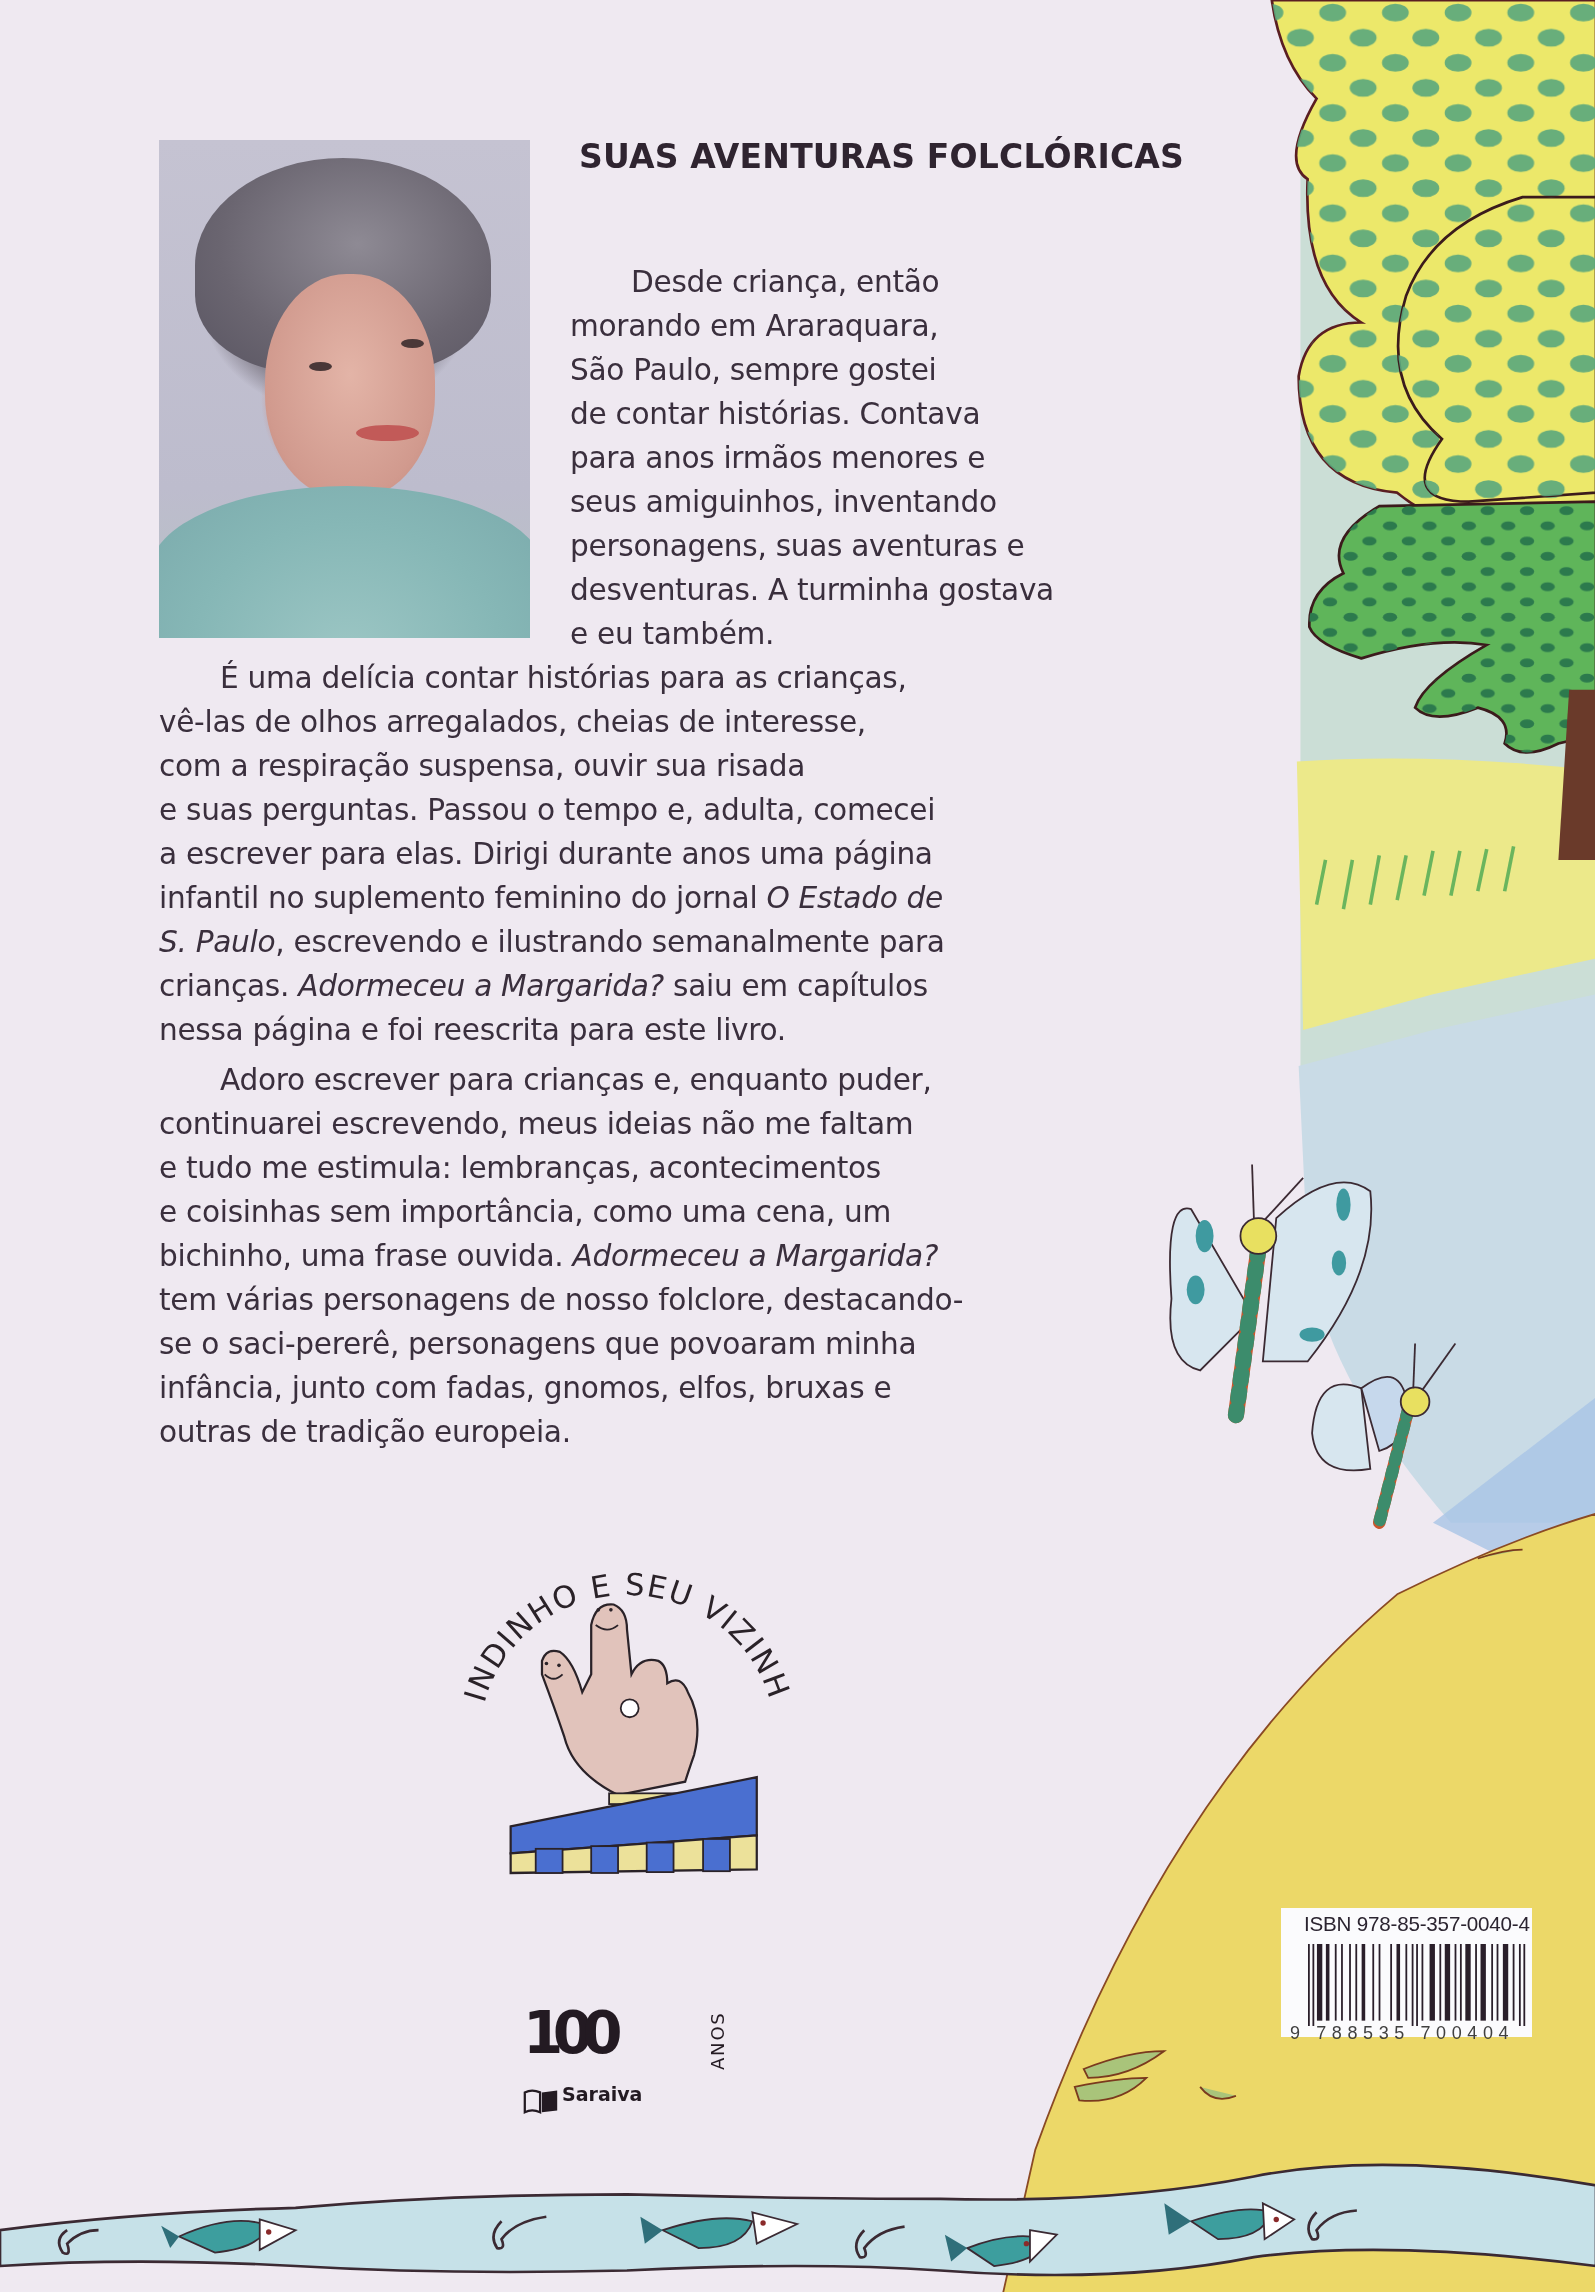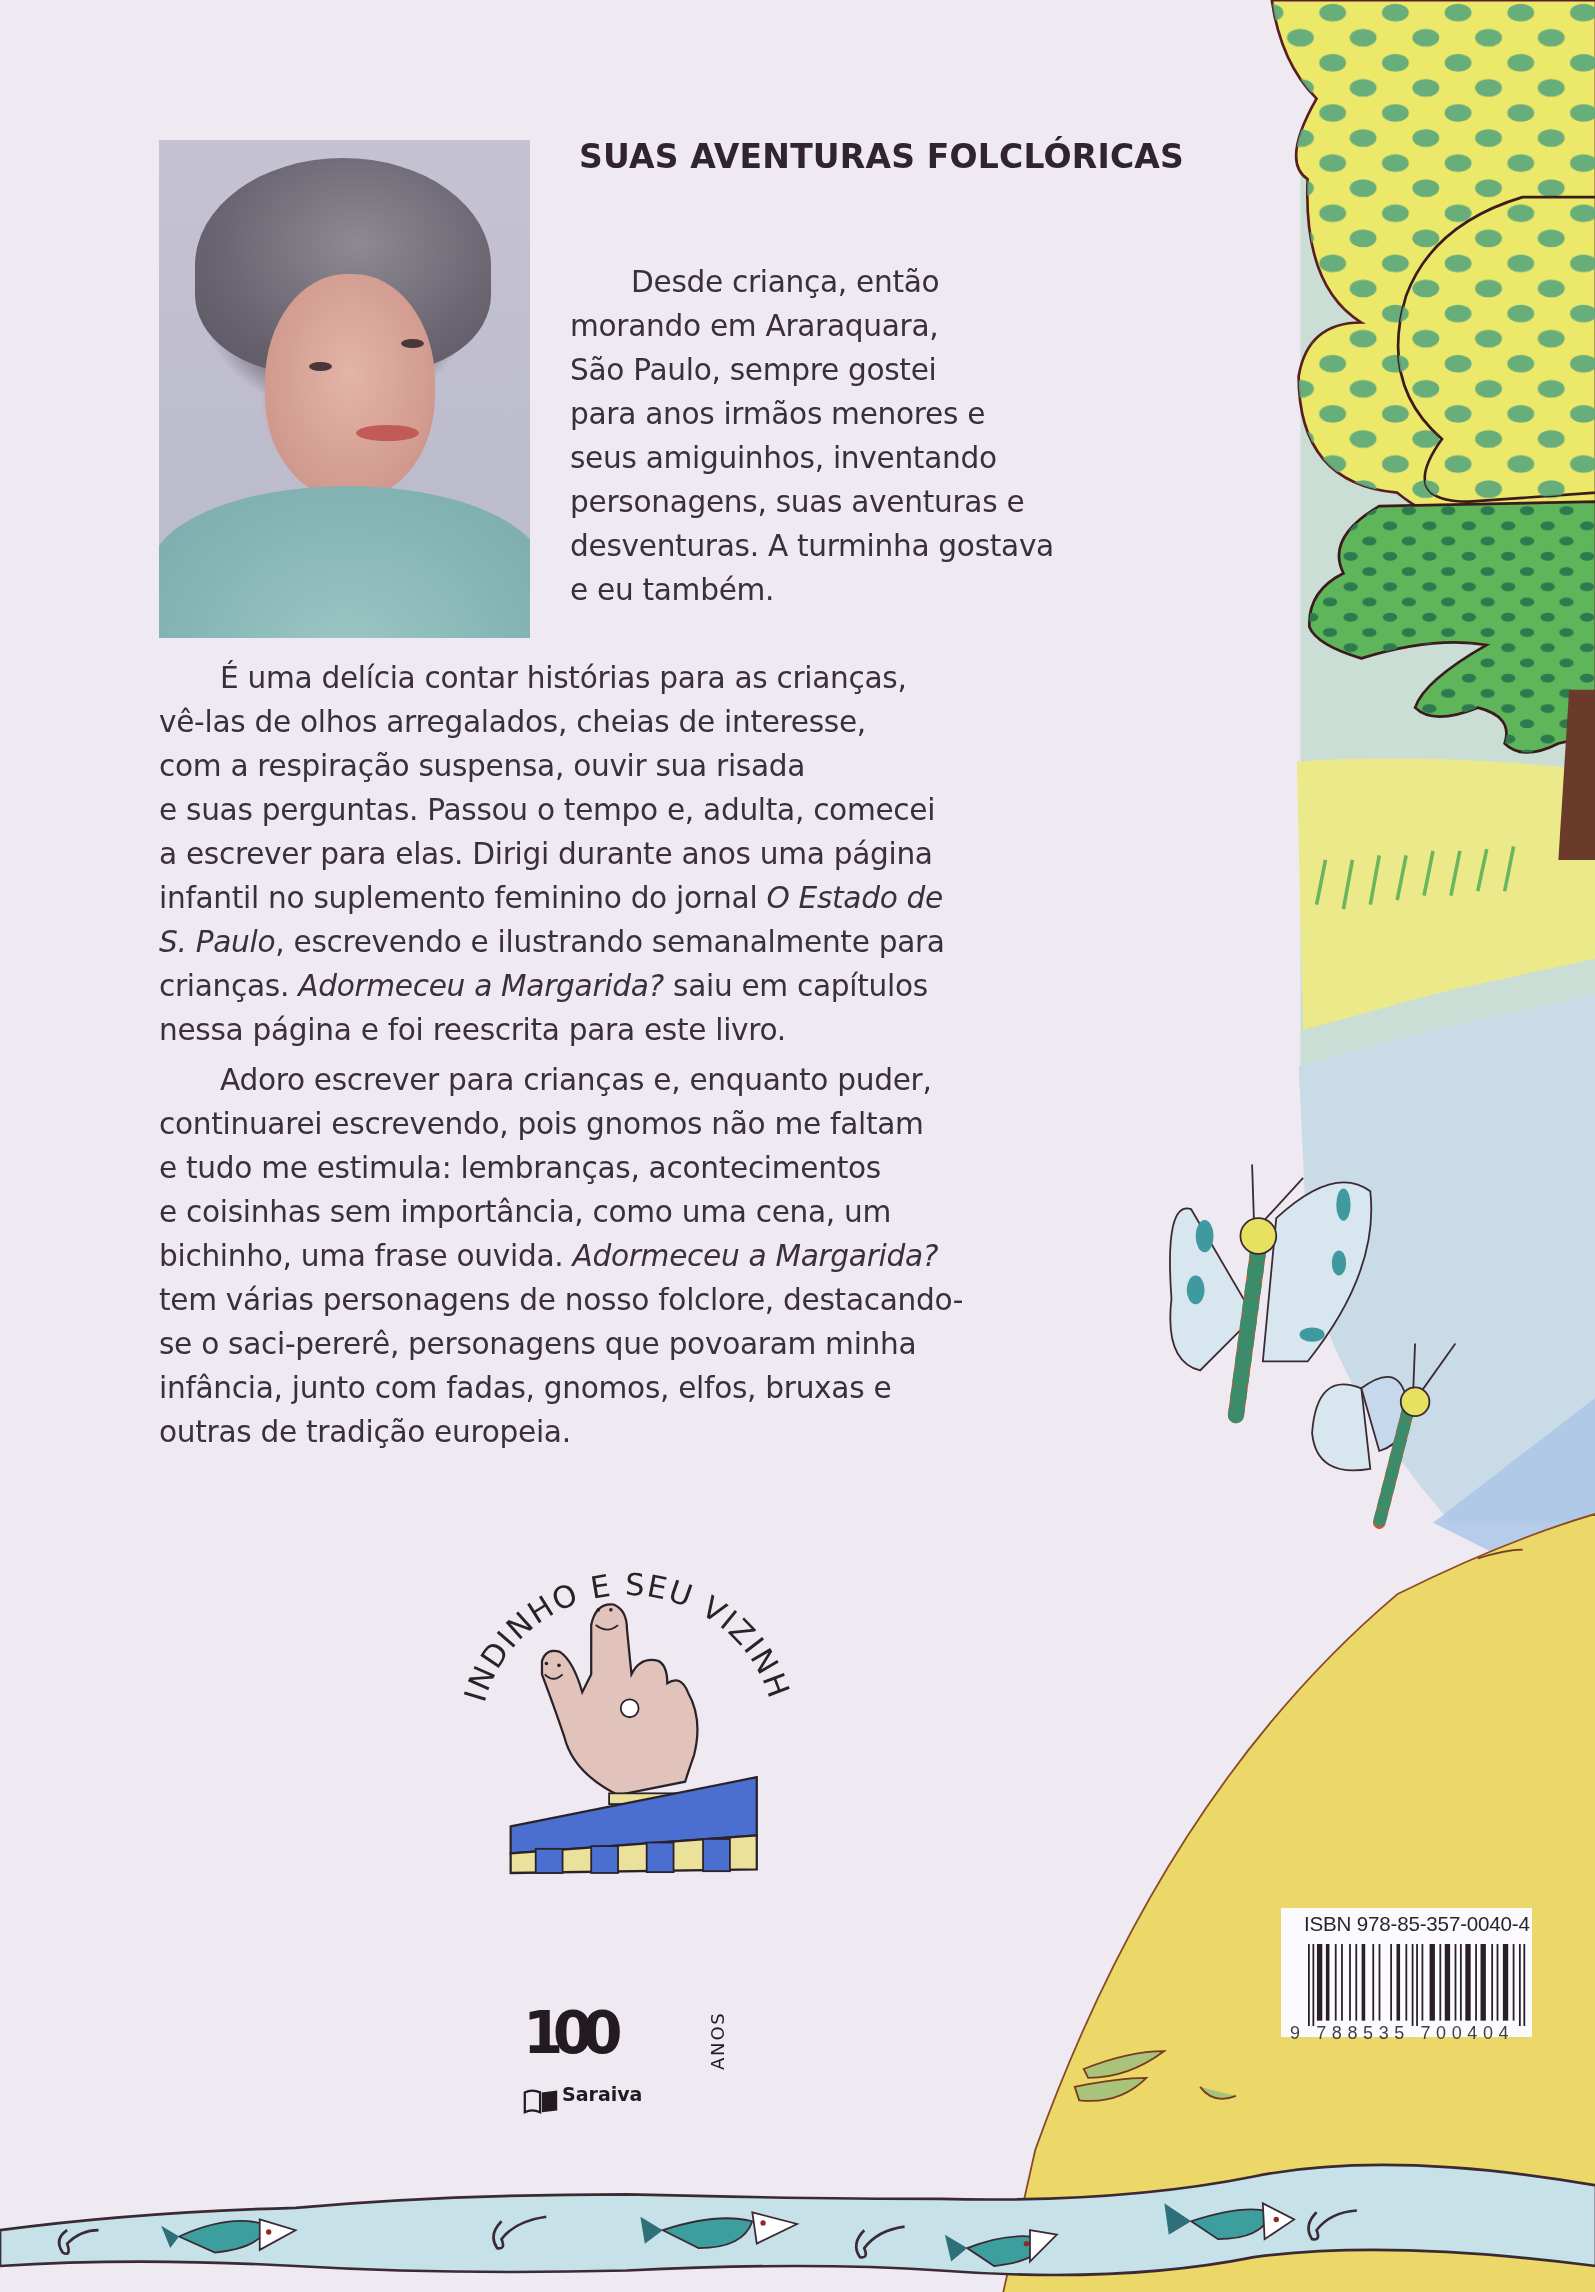--- a/index.html
+++ b/index.html
@@ -217,20 +217,21 @@
 </div>
 
 <div class="abs headline">
   <div>SUAS AVENTURAS FOLCLÓRICAS</div>
 </div>
 
 <div class="abs body-text p1">
   <div class="line indent">Desde criança, então</div>
   <div class="line">morando em Araraquara,</div>
   <div class="line">São Paulo, sempre gostei</div>
+  <div class="line">de contar histórias. Contava</div>
   <div class="line">para anos irmãos menores e</div>
   <div class="line">seus amiguinhos, inventando</div>
   <div class="line">personagens, suas aventuras e</div>
   <div class="line">desventuras. A turminha gostava</div>
   <div class="line">e eu também.</div>
 </div>
 
 <div class="abs body-text p2">
   <div class="line indent">É uma delícia contar histórias para as crianças,</div>
   <div class="line">vê-las de olhos arregalados, cheias de interesse,</div>
@@ -238,21 +239,21 @@
   <div class="line">e suas perguntas. Passou o tempo e, adulta, comecei</div>
   <div class="line">a escrever para elas. Dirigi durante anos uma página</div>
   <div class="line"><span>infantil no suplemento feminino do jornal </span><span class="it">O Estado de</span></div>
   <div class="line"><span class="it">S. Paulo</span><span>, escrevendo e ilustrando semanalmente para</span></div>
   <div class="line"><span>crianças. </span><span class="it">Adormeceu a Margarida?</span><span> saiu em capítulos</span></div>
   <div class="line">nessa página e foi reescrita para este livro.</div>
 </div>
 
 <div class="abs body-text p3">
   <div class="line indent">Adoro escrever para crianças e, enquanto puder,</div>
-  <div class="line">continuarei escrevendo, pois gnomos não me faltam</div>
+  <div class="line">continuarei escrevendo, meus ideias não me faltam</div>
   <div class="line">e tudo me estimula: lembranças, acontecimentos</div>
   <div class="line">e coisinhas sem importância, como uma cena, um</div>
   <div class="line"><span>bichinho, uma frase ouvida. </span><span class="it">Adormeceu a Margarida?</span></div>
   <div class="line">tem várias personagens de nosso folclore, destacando-</div>
   <div class="line">se o saci-pererê, personagens que povoaram minha</div>
   <div class="line">infância, junto com fadas, gnomos, elfos, bruxas e</div>
   <div class="line">outras de tradição europeia.</div>
 </div>
 
 <svg class="abs series-logo" viewBox="0 0 400 420">

